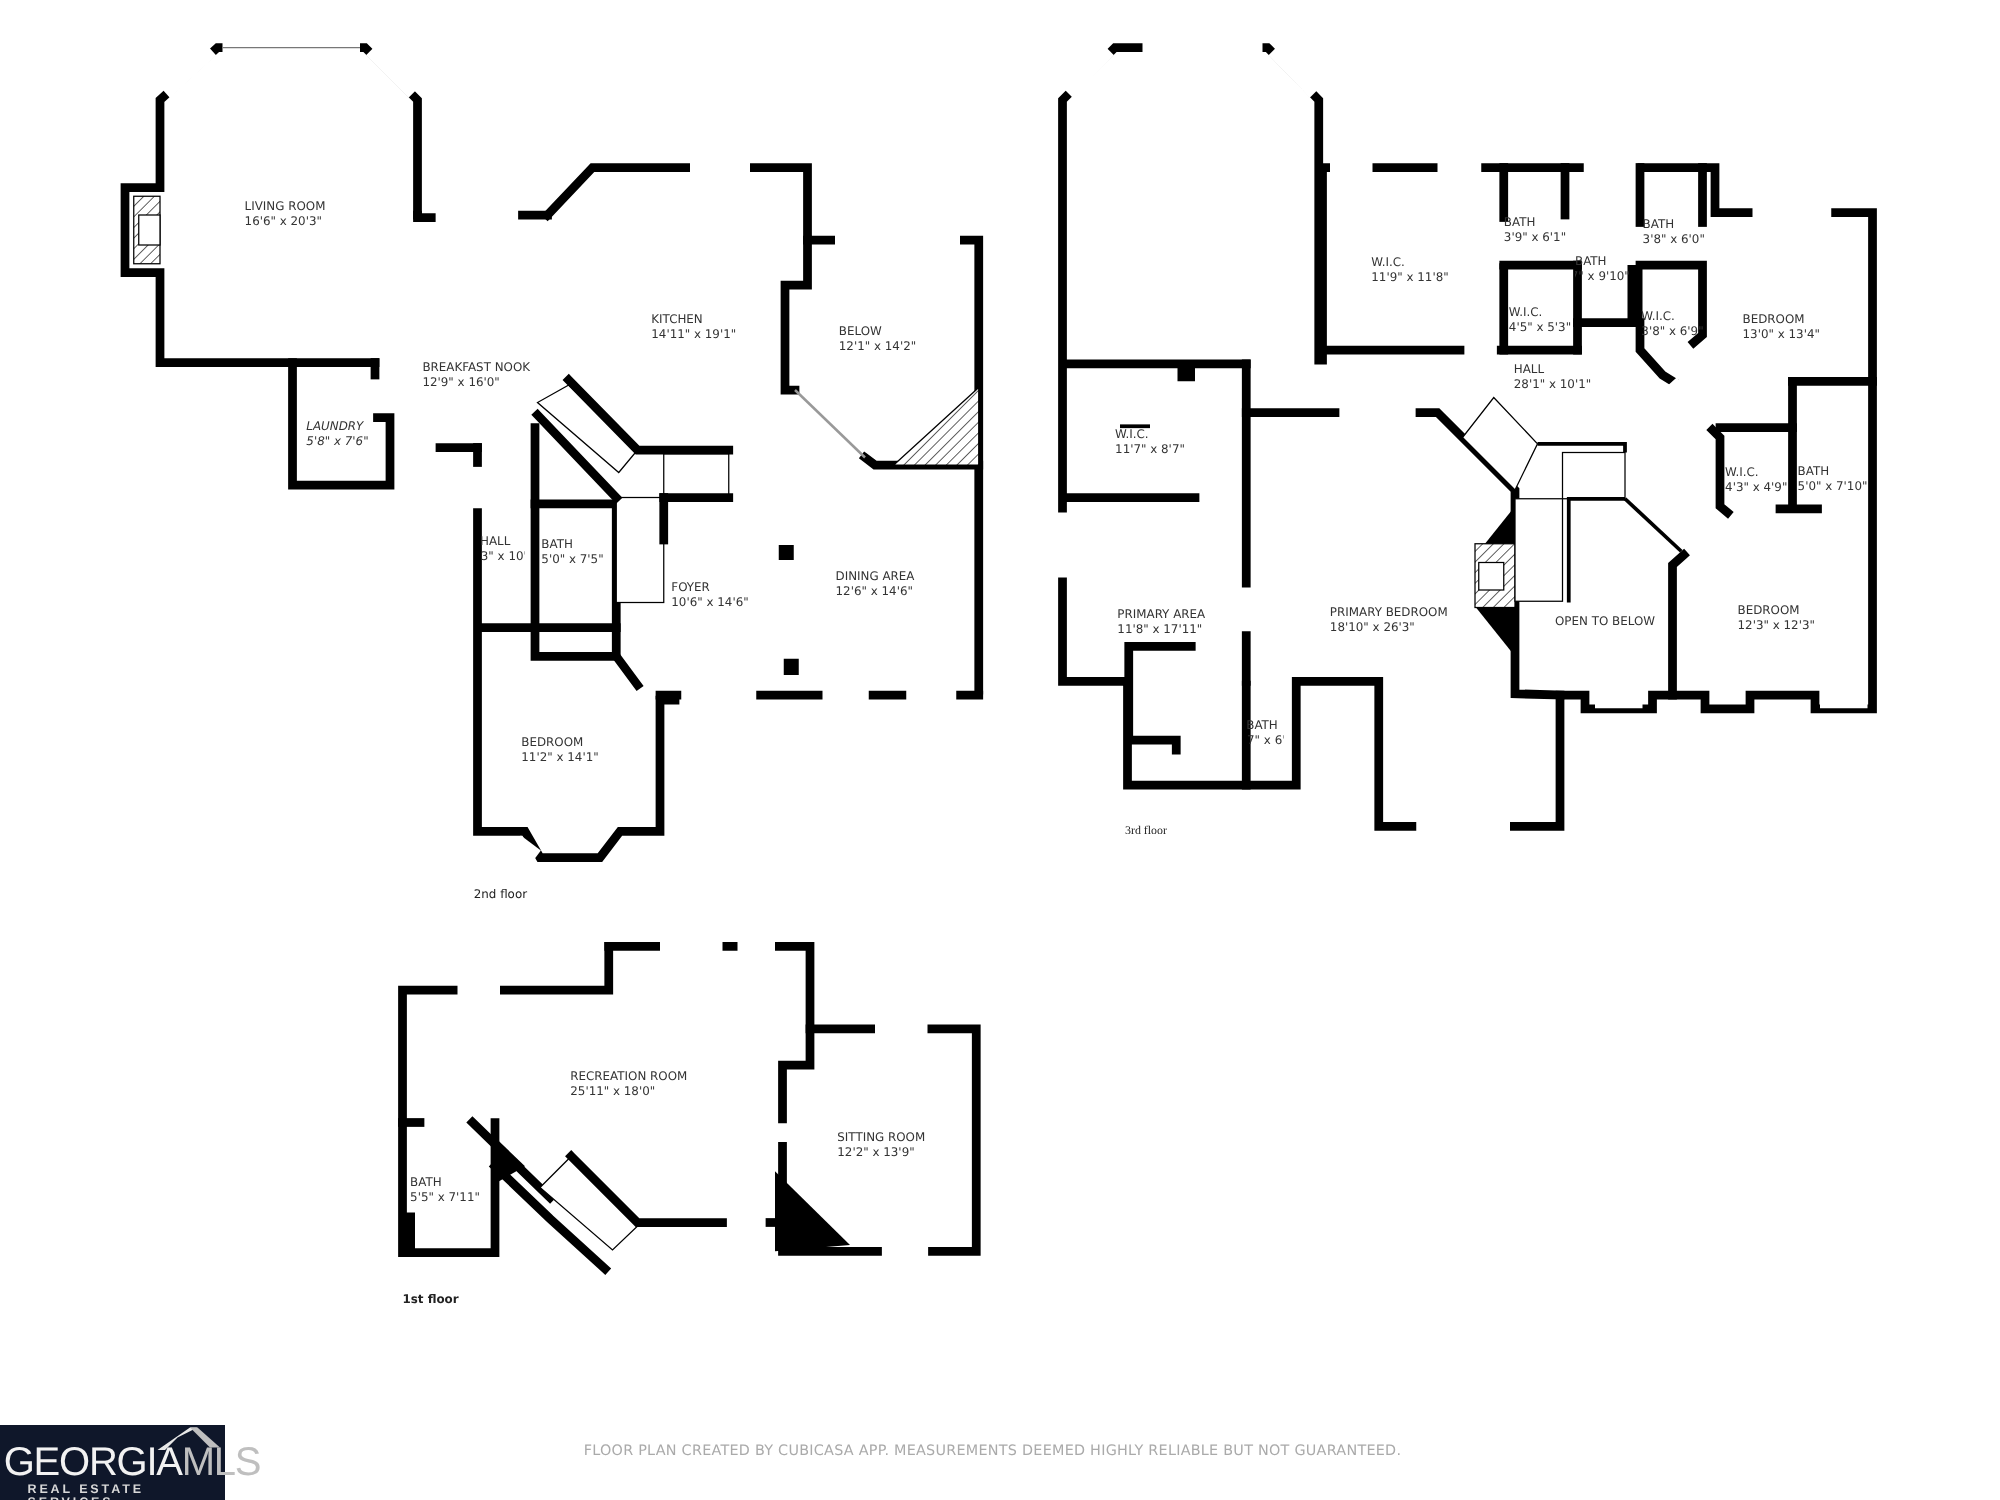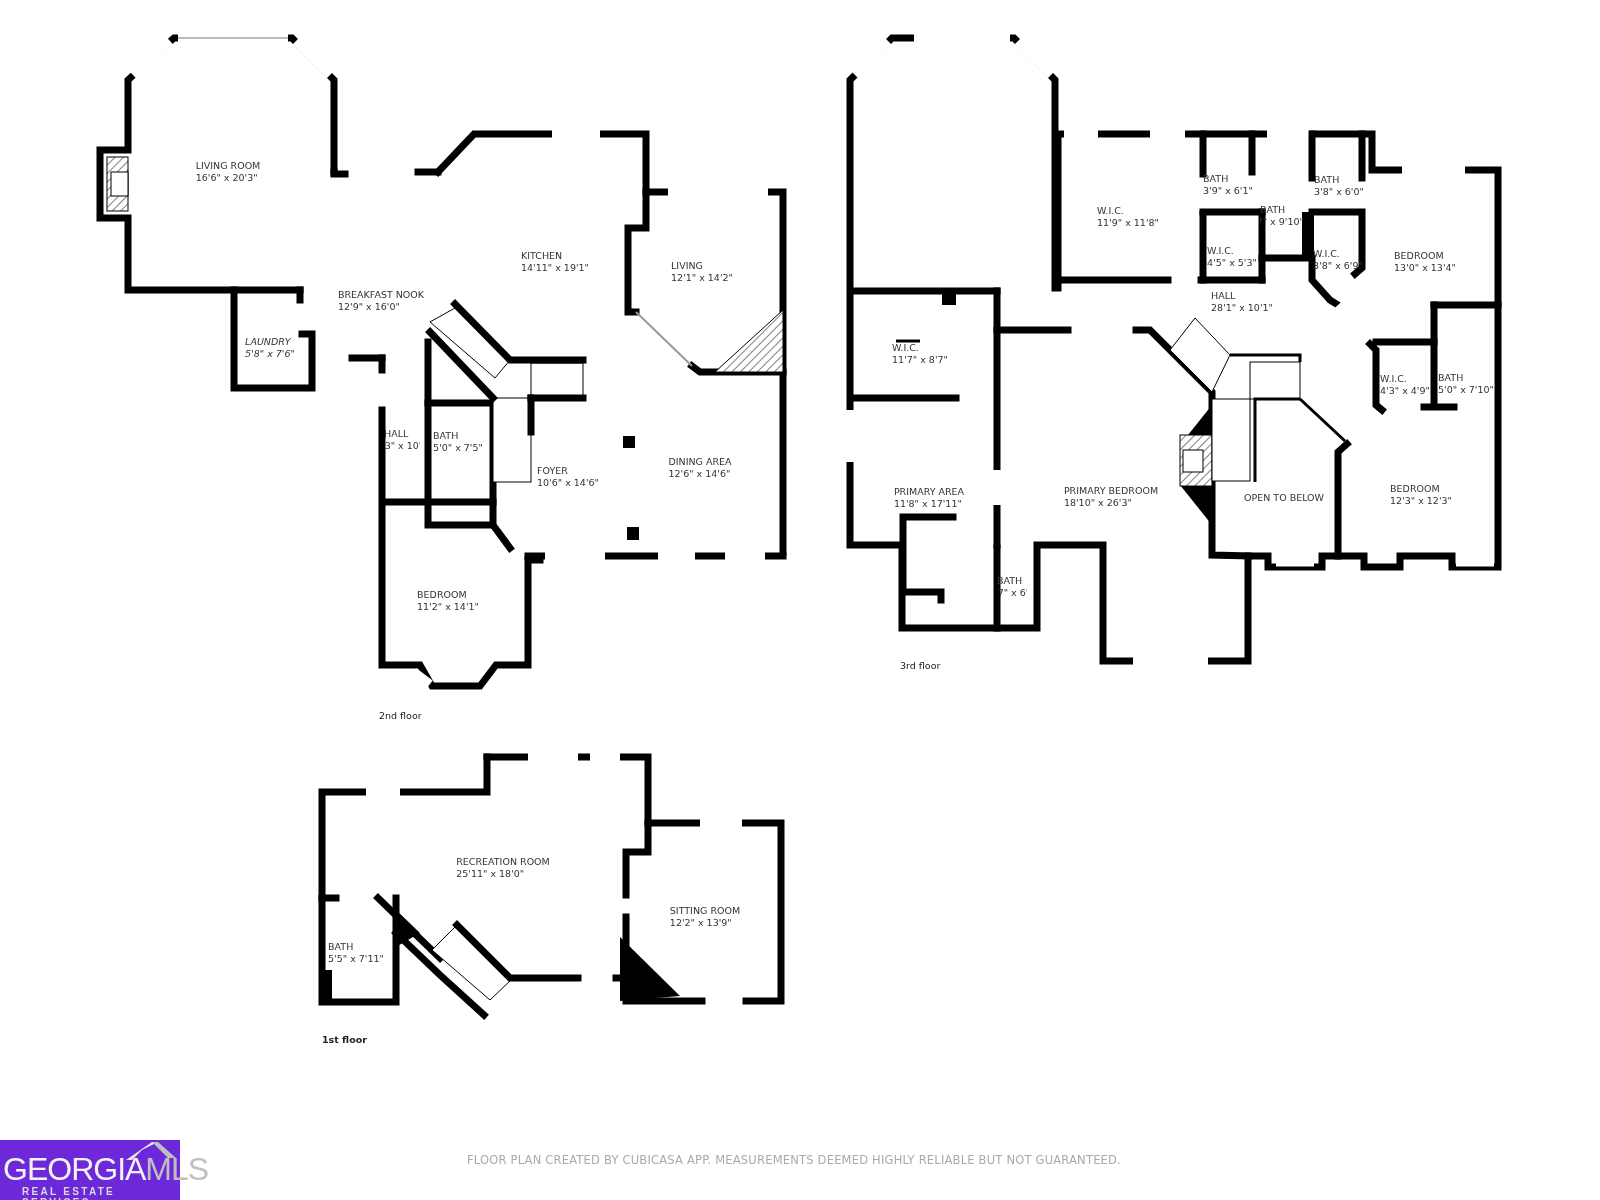--- a/index.html
+++ b/index.html
@@ -9,21 +9,21 @@
   .wall { fill:none; stroke:#000; stroke-width:7; stroke-linejoin:miter; stroke-linecap:square; }
   .thin { fill:none; stroke:#000; stroke-width:3; }
   .win  { fill:#fff; stroke:#777; stroke-width:1; }
   .open { stroke:#fff; stroke-width:9; }
   .stair { fill:#fff; stroke:#000; stroke-width:1; }
   .solid { fill:#000; }
   .hatch { fill:url(#hatch); stroke:#000; stroke-width:1; }
   .room { position:absolute; text-align:left; font-size:9.5px; color:#333; line-height:12px; white-space:nowrap; transform:translateX(-50%); }
   .floor-label { position:absolute; font-size:9.5px; color:#222; }
   .disclaimer { position:absolute; left:467px; top:1153px; font-size:11.5px; color:#aaaaaa; letter-spacing:0.2px; white-space:nowrap; }
-  .logo { position:absolute; left:0; top:1140px; width:180px; height:60px; background:#6d28d9; }
+  .logo { position:absolute; left:0; top:1140px; width:180px; height:60px; background:#0f172a; }
   .logo .main { position:absolute; left:3px; top:12px; font-size:32px; line-height:34px; color:#f2f2f2; letter-spacing:-1px; font-family:"Liberation Sans", sans-serif; }
   .logo .main .mls { color:#bfbfbf; }
   .logo .sub { position:absolute; left:22px; top:46px; font-size:10px; color:#d8d8d8; letter-spacing:2.3px; font-family:"Liberation Sans", sans-serif; font-weight:bold; }
   .logo .roof { position:absolute; left:122px; top:0px; width:54px; height:20px; }
 </style>
 </head>
 <body>
 
 <svg id="plan" viewBox="0 0 1600 1200" xmlns="http://www.w3.org/2000/svg">
   <defs>
@@ -179,21 +179,21 @@
 </div>
 <div class="room" style="left:381px;top:262px;margin-top:27px;">
   <div>BREAKFAST NOOK</div>
   <div>12'9" x 16'0"</div>
 </div>
 <div class="room" style="left:555px;top:250px;">
   <div>KITCHEN</div>
   <div>14'11" x 19'1"</div>
 </div>
 <div class="room" style="left:702px;top:260px;">
-  <div>LIVING</div>
+  <div>BELOW</div>
   <div>12'1" x 14'2"</div>
 </div>
 <div class="room" style="left:270px;top:336px;font-style:italic;">
   <div>LAUNDRY</div>
   <div>5'8" x 7'6"</div>
 </div>
 <div class="room" style="left:402px;top:428px;width:36px;overflow:hidden;">
   <div>HALL</div>
   <div style="margin-left:-8px;">3'3" x 10'1"</div>
 </div>
@@ -271,21 +271,21 @@
   <div>OPEN TO BELOW</div>
 </div>
 <div class="room" style="left:1421px;top:483px;">
   <div>BEDROOM</div>
   <div>12'3" x 12'3"</div>
 </div>
 <div class="room" style="left:1012px;top:575px;width:30px;overflow:hidden;">
   <div>BATH</div>
   <div style="margin-left:-8px;">3'7" x 6'4"</div>
 </div>
-<div class="floor-label" style="left:900px;top:660px;">3rd floor</div>
+<div class="floor-label" style="left:900px;top:660px;font-family:Liberation Serif, serif;">3rd floor</div>
 
 <div class="room" style="left:503px;top:856px;">
   <div>RECREATION ROOM</div>
   <div>25'11" x 18'0"</div>
 </div>
 <div class="room" style="left:705px;top:905px;">
   <div>SITTING ROOM</div>
   <div>12'2" x 13'9"</div>
 </div>
 <div class="room" style="left:356px;top:941px;">

